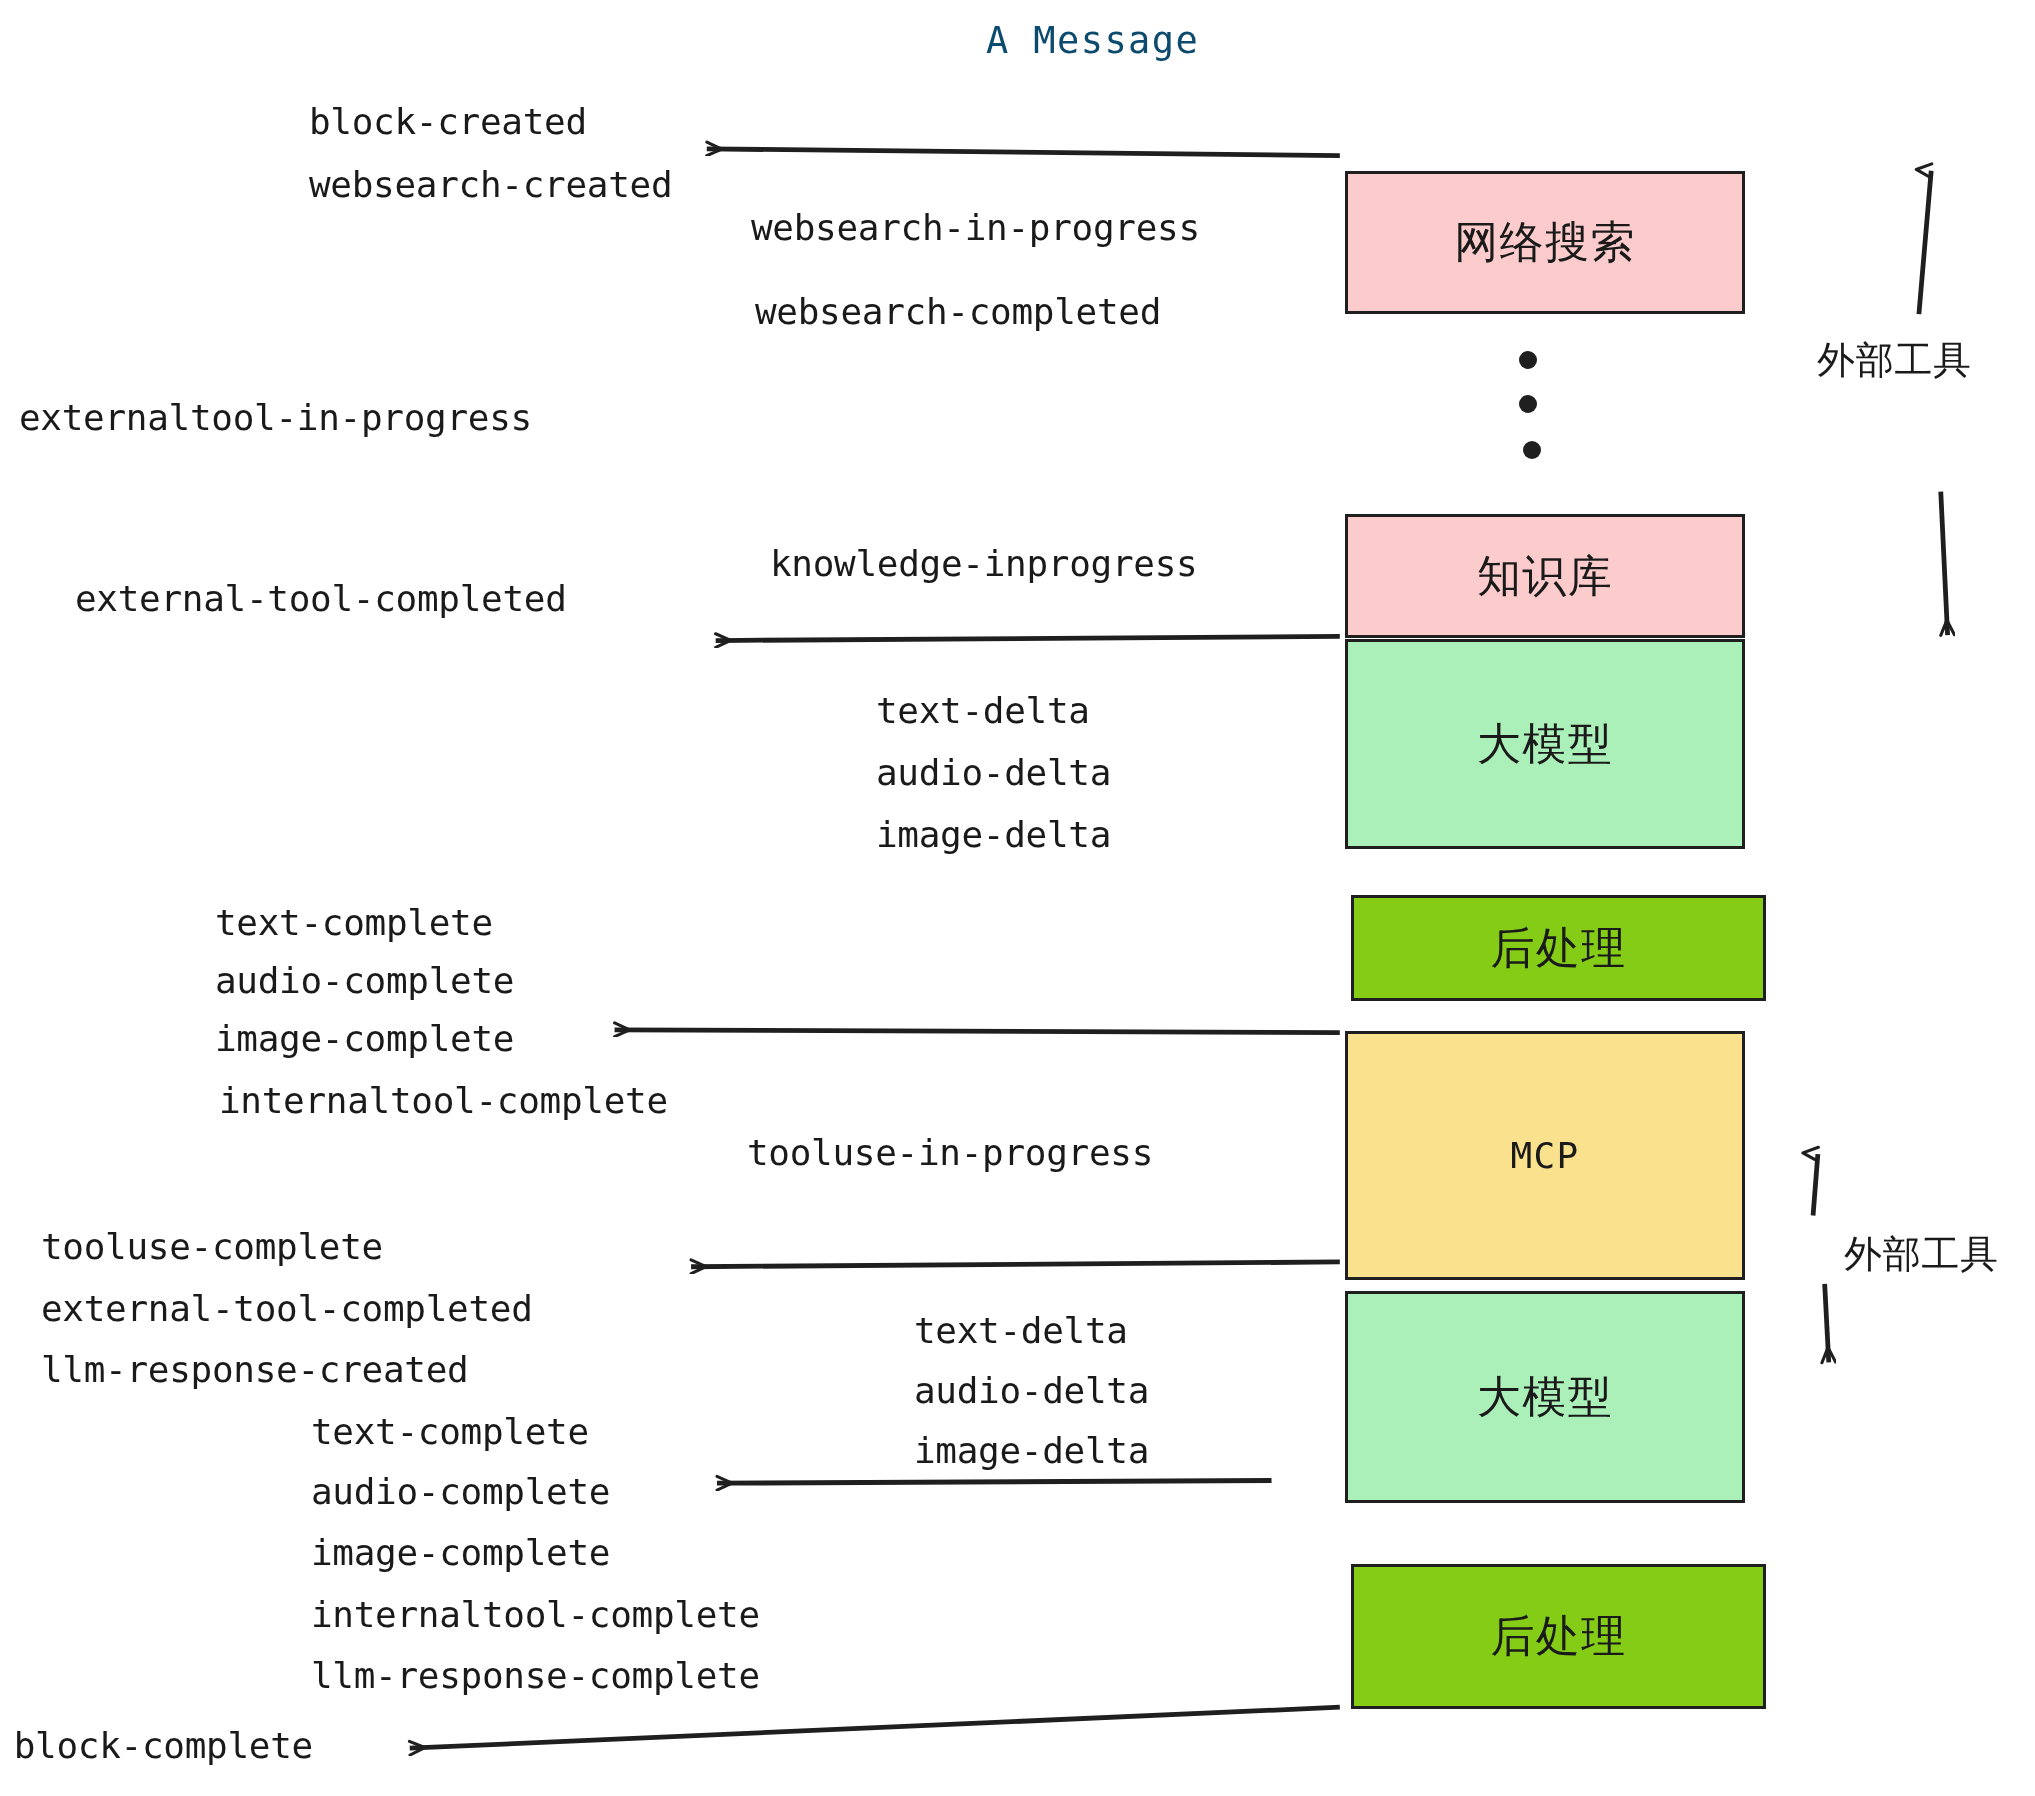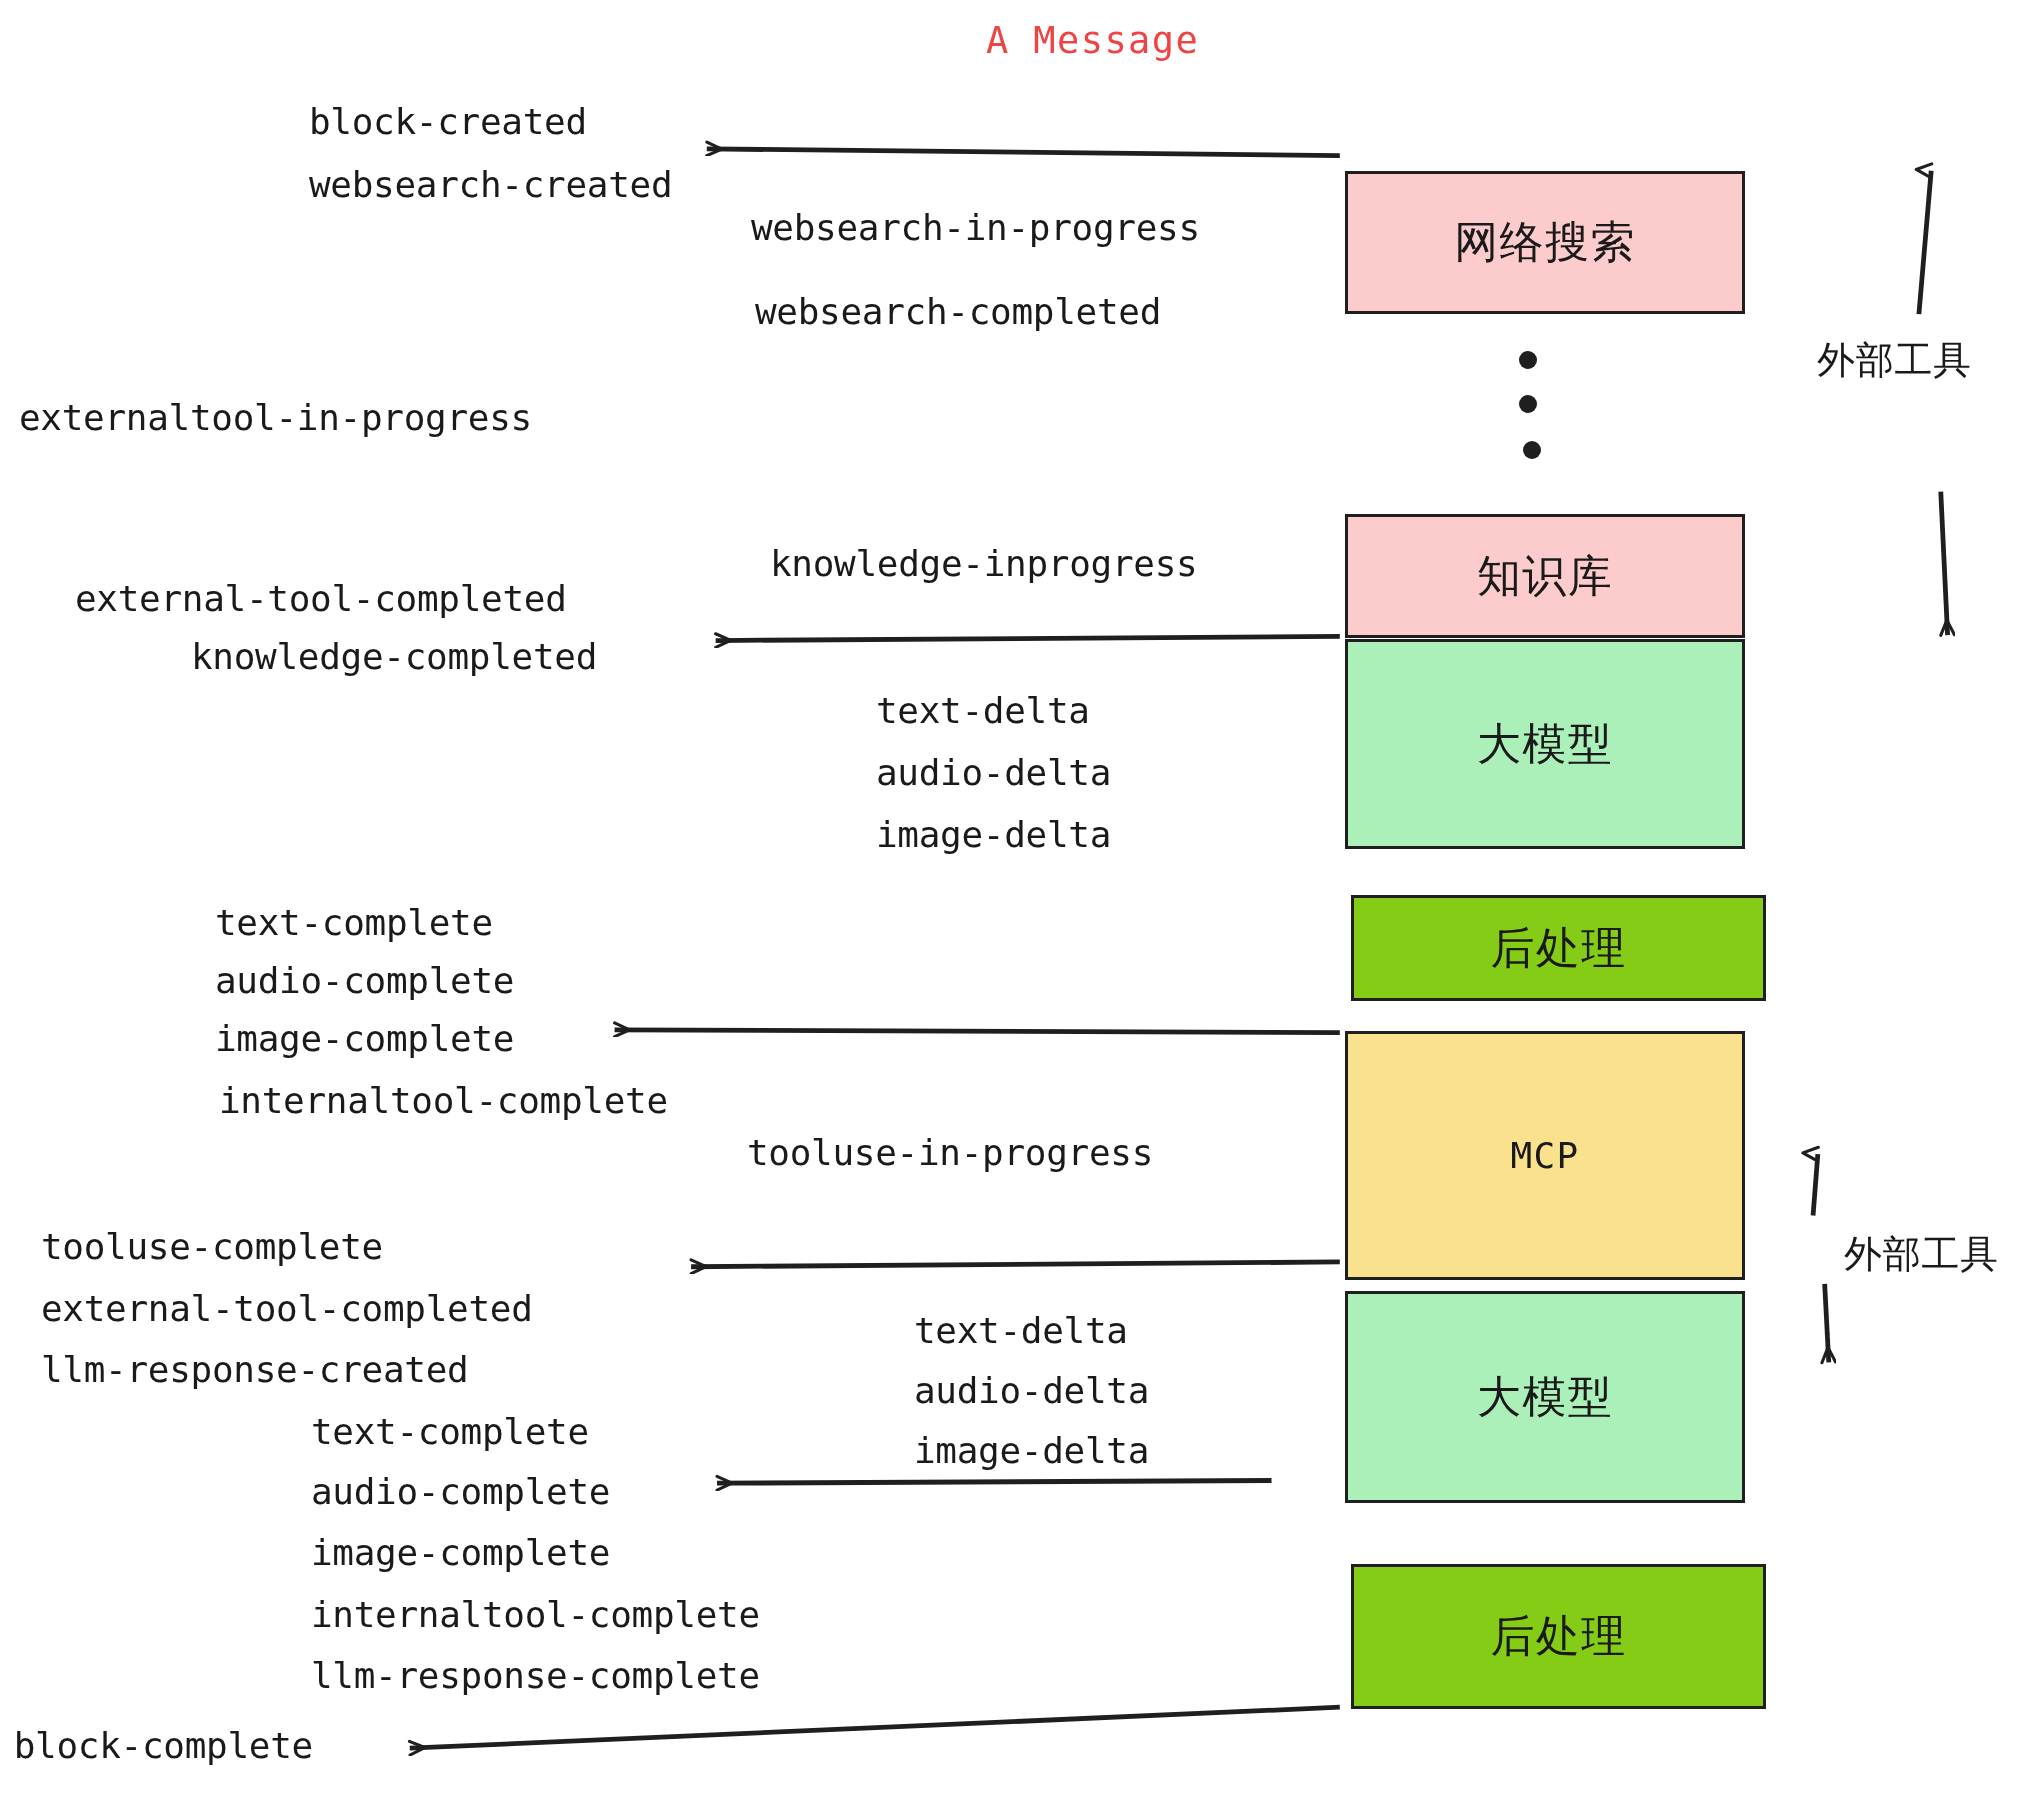--- a/index.html
+++ b/index.html
@@ -21,21 +21,21 @@
     left: 0; top: 0;
     width: 2035px;
     height: 1796px;
     pointer-events: none;
   }
   
   .title {
     position: absolute;
     font-family: "DejaVu Sans Mono", "Liberation Mono", monospace;
     font-size: 37px;
-    color: #ef4444;
+    color: #0c4a6e;
     letter-spacing: 1.4px;
     white-space: nowrap;
   }
   
   .evt {
     position: absolute;
     font-family: "DejaVu Sans Mono", "Liberation Mono", monospace;
     font-size: 36px;
     line-height: 1;
     color: #1a1a1a;
@@ -162,21 +162,20 @@
   <div class="evt" style="left:751px; top:210px;">websearch-in-progress</div>
 
   <div class="evt" style="left:755px; top:294px;">websearch-completed</div>
 
   <div class="evt" style="left:19px; top:400px;">externaltool-in-progress</div>
 
   <div class="evt" style="left:770px; top:546px;">knowledge-inprogress</div>
 
   <div class="evt" style="left:75px; top:581px;">external-tool-completed</div>
 
-  <div class="evt" style="left:191px; top:639px;">knowledge-completed</div>
 
   <div class="evt" style="left:876px; top:693px;">text-delta</div>
 
   <div class="evt" style="left:876px; top:755px;">audio-delta</div>
 
   <div class="evt" style="left:876px; top:817px;">image-delta</div>
 
   <div class="evt" style="left:215px; top:905px;">text-complete</div>
 
   <div class="evt" style="left:215px; top:963px;">audio-complete</div>

